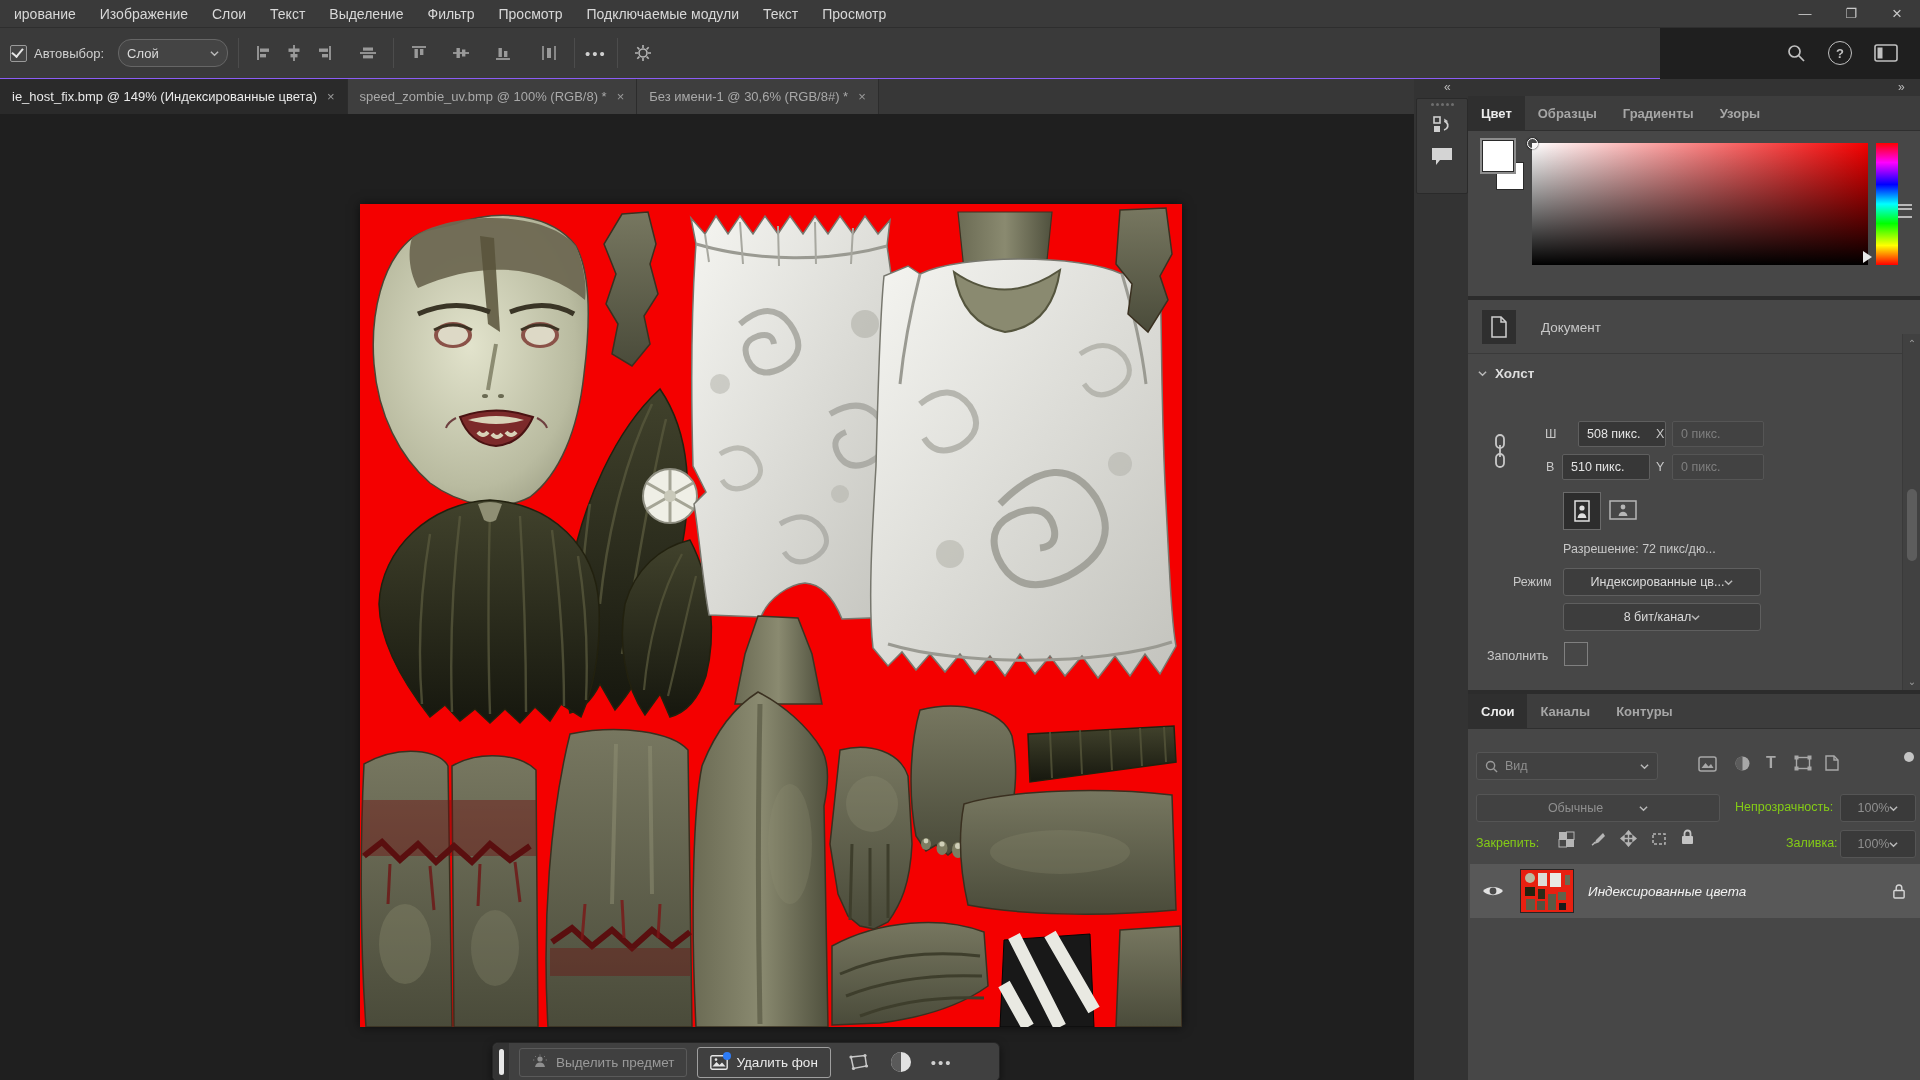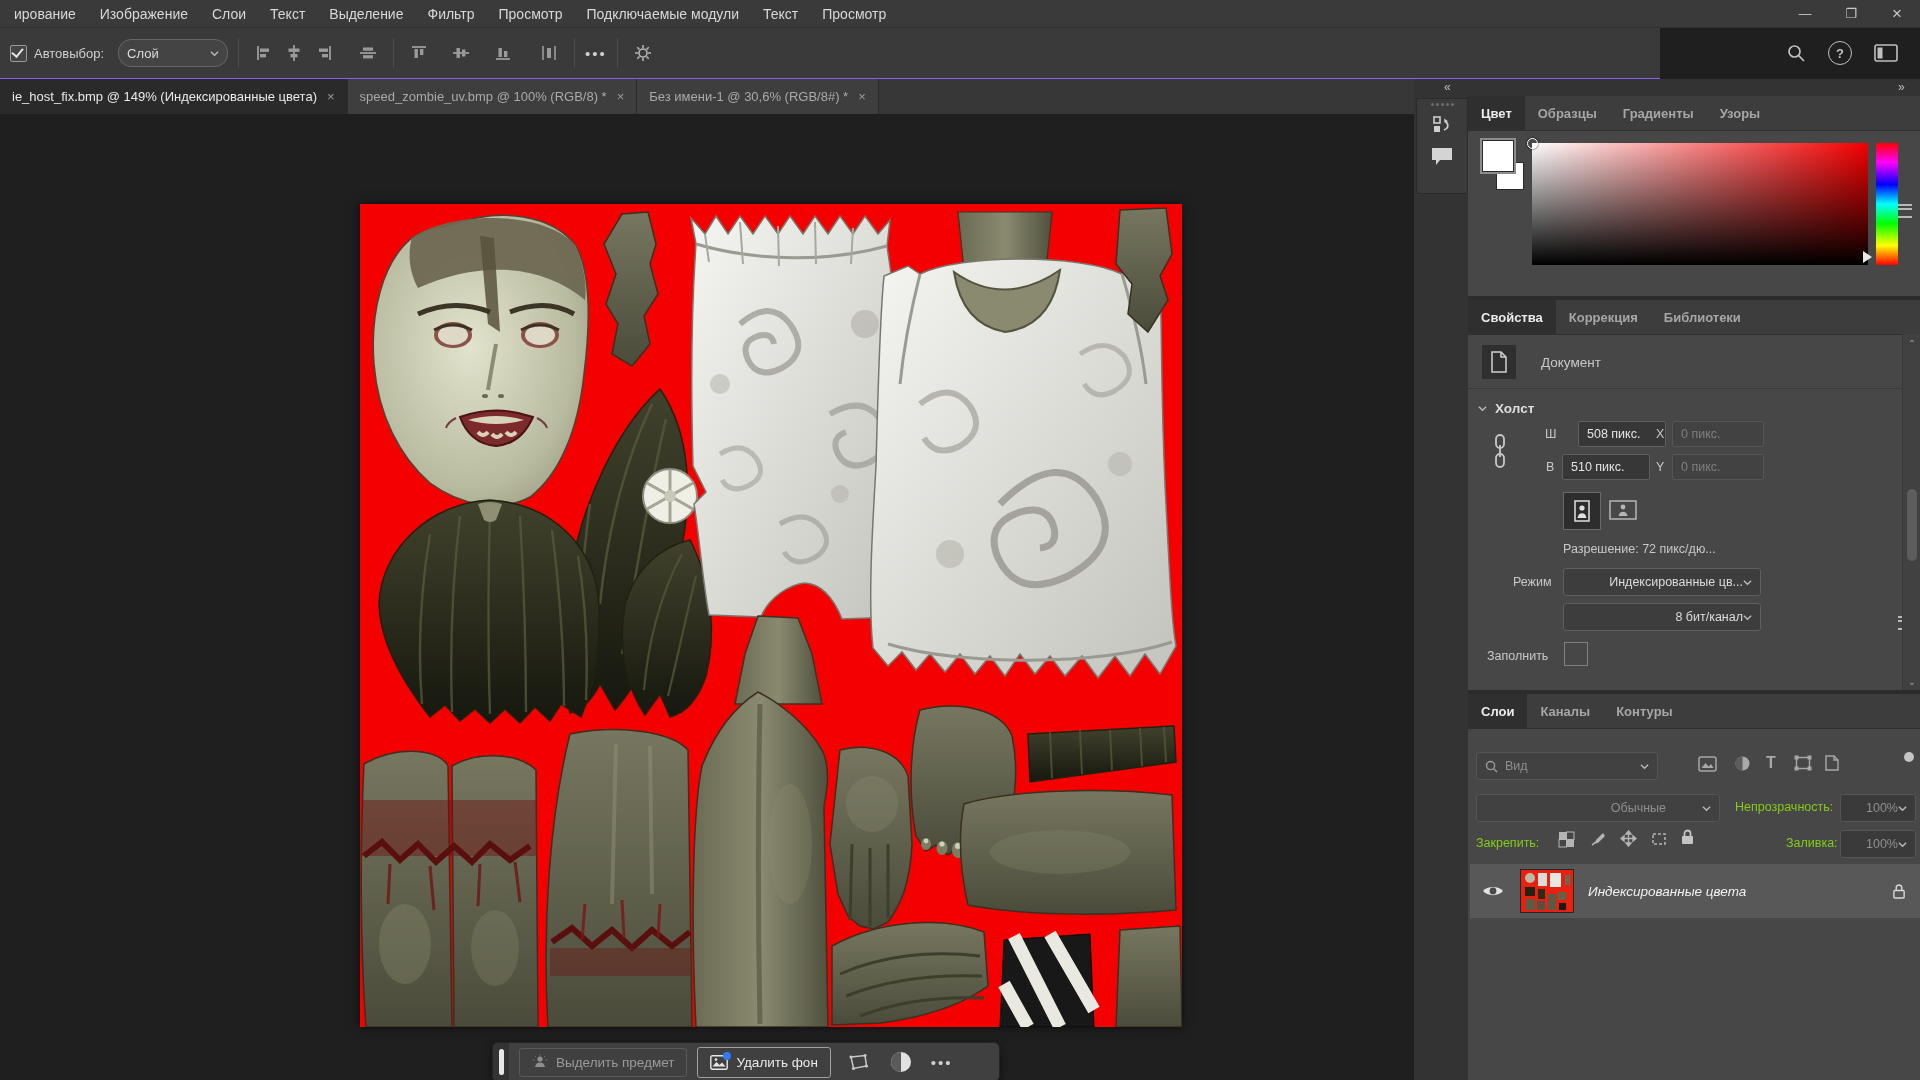--- a/index.html
+++ b/index.html
@@ -51,21 +51,21 @@
   .ptab{height:34px;display:flex;align-items:center;padding:0 13px;font-size:13px;font-weight:bold;color:#a6a6a6;white-space:nowrap;}
   .ptab.active{background:#2f2f2f;color:#ececec;}
   .hamb{width:14px;height:10px;border-top:2px solid #b8b8b8;border-bottom:2px solid #b8b8b8;position:relative;}
   .hamb:after{content:"";position:absolute;left:0;right:0;top:2px;height:2px;background:#b8b8b8;}
   .lab{font-size:12.5px;color:#c8c8c8;white-space:nowrap;}
   .lab.dim{color:#84cc16;}
   .field{background:#373737;border:1px solid #5f5f5f;border-radius:2px;font-size:12.5px;color:#e4e4e4;
          display:flex;align-items:center;padding:0 8px;}
   .field.disabled{background:#424242;border-color:#555;color:#7f7f7f;}
   .pdrop{background:#3d3d3d;border:1px solid #5f5f5f;border-radius:3px;font-size:12.5px;color:#dcdcdc;
-         display:flex;align-items:center;justify-content:flex-end;padding:0 8px;}
+         display:flex;align-items:center;justify-content:center;padding:0 8px;}
   .pdrop.disabled{background:#414141;border-color:#555;color:#8f8f8f;}
   .scrolltrack{background:#414141;border-left:1px solid #3a3a3a;}
   .scrollthumb{background:#5d5d5d;border-radius:5px;}
   .trk{color:#9a9a9a;font-size:10px;}
   
   #spectrum{left:1532px;top:143px;width:336px;height:122px;
      background:linear-gradient(to bottom,rgba(0,0,0,0),#000),linear-gradient(to right,#fff,#f40000);}
   #spec-marker{left:1527px;top:138px;width:9px;height:9px;border:1.5px solid #fff;border-radius:50%;box-shadow:0 0 2px #000;}
   #huestrip{left:1876px;top:143px;width:22px;height:122px;
      background:linear-gradient(180deg,#ff0000 0%,#ff00ff 16%,#0000ff 34%,#00ffff 50%,#00ff00 66%,#ffff00 84%,#ff0000 100%);}
@@ -463,26 +463,20 @@
 </div>
 <div class="abs swatch" style="left:1496px;top:162px;width:26px;height:26px;"></div>
 <div class="abs swatch" style="left:1482px;top:140px;width:30px;height:30px;box-shadow:0 0 0 2px #8d8d8d;"></div>
 <div id="spectrum" class="abs"></div>
 <div id="spec-marker" class="abs"></div>
 <div id="huestrip" class="abs"></div>
 <div id="huemark" class="abs"></div>
 
 <div class="abs" style="left:1468px;top:296px;width:452px;height:4px;background:#2c2c2c;"></div>
 <div class="abs panel" style="left:1468px;top:300px;width:452px;height:390px;">
-  <div class="ptabrow">
-    <div class="ptab active">Свойства</div>
-    <div class="ptab">Коррекция</div>
-    <div class="ptab">Библиотеки</div>
-    <span class="hamb" style="position:absolute;right:8px;top:316px;"></span>
-  </div>
 
   <div class="row" style="margin:10px 0 0 14px;gap:25px;">
     <span style="width:34px;height:34px;background:#2f2f2f;display:flex;align-items:center;justify-content:center;">
       <svg width="18" height="22" viewBox="0 0 18 22">
           <path d="M2 1 h9 l5 5 v15 h-14 Z" stroke="#d0d0d0" stroke-width="1.5" fill="none"></path>
           <path d="M11 1 v5 h5" stroke="#d0d0d0" stroke-width="1.5" fill="none"></path>
         </svg>
     </span>
     <span class="lab" style="font-size:13.5px;">Документ</span>
   </div>

